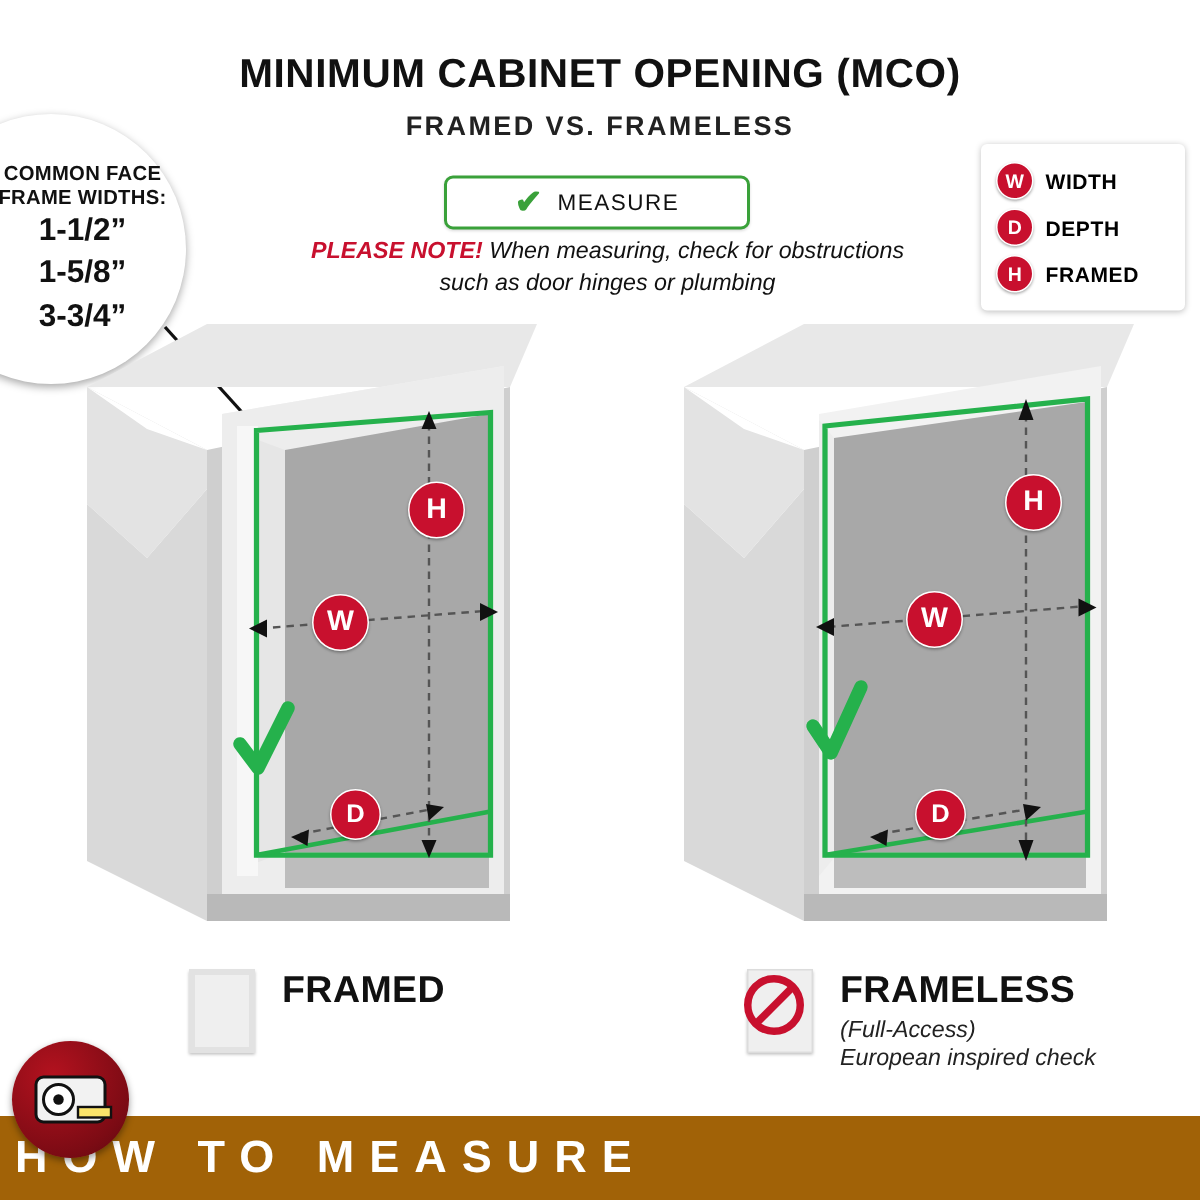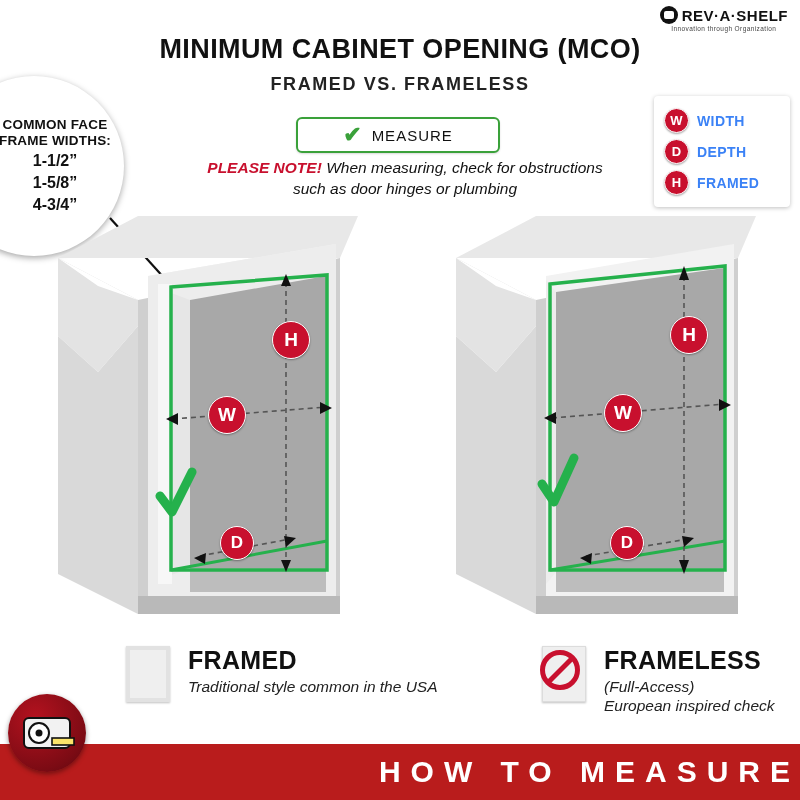--- a/index.html
+++ b/index.html
@@ -53,31 +53,31 @@
     background:#fff;border-radius:4px;box-shadow:0 1px 4px rgba(0,0,0,.25);
     padding:6px 8px;
   }
   .legend-row{display:flex;align-items:center;gap:8px;margin:6px 2px;}
   .badge{
     width:23px;height:23px;border-radius:50%;background:#c8102e;color:#fff;
     display:flex;align-items:center;justify-content:center;
     font-size:13px;font-weight:bold;border:1.5px solid #fff;
     box-shadow:0 1px 2px rgba(0,0,0,.35);flex:none;
   }
-  .legend-text{font-size:14px;font-weight:bold;color:#3b82f6;letter-spacing:.4px;}
+  .legend-text{font-size:14px;font-weight:bold;color:#000000;letter-spacing:.4px;}
 
   
   .bubble{
     position:absolute;left:-56px;top:76px;width:180px;height:180px;border-radius:50%;
     background:#fff;box-shadow:0 2px 6px rgba(0,0,0,.35);
     display:flex;flex-direction:column;align-items:center;justify-content:center;
     padding-left:42px;box-sizing:border-box;
   }
   .bubble-title{font-size:13.5px;font-weight:bold;color:#111;text-align:center;line-height:1.15;letter-spacing:.2px;}
-  .bubble-w{font-size:16px;font-weight:bold;color:#111;line-height:1.25;margin-top:2px;}
+  .bubble-w{font-size:21px;font-weight:bold;color:#111;line-height:1.25;margin-top:2px;}
   .bubble-line{position:absolute;left:108px;top:216px;width:70px;height:70px;pointer-events:none;}
 
   
   .cab{position:absolute;top:196px;width:330px;height:430px;}
   .cab svg{display:block;}
 
   
   .foot{position:absolute;top:646px;}
   .foot-icon-framed{
     width:44px;height:56px;background:#efefef;border:4px solid #e2e2e2;box-sizing:border-box;
@@ -93,44 +93,37 @@
   }
   .no-sign:after{
     content:"";position:absolute;left:50%;top:-3px;margin-left:-2.5px;
     width:5px;height:36px;background:#c8102e;transform:rotate(45deg);transform-origin:50% 50%;
   }
   .foot-title{font-size:25px;font-weight:bold;color:#111;letter-spacing:.3px;}
   .foot-desc{font-size:15.5px;font-style:italic;color:#222;line-height:1.25;margin-top:2px;}
 
   
   .bottombar{
-    position:absolute;left:0;right:0;bottom:0;height:56px;background:#b91c1c;
-    display:flex;align-items:center;justify-content:flex-end;
+    position:absolute;left:0;right:0;bottom:0;height:56px;background:#a16207;
+    display:flex;align-items:center;justify-content:flex-start;
   }
   .bottombar-text{
     color:#fff;font-size:30px;font-weight:bold;letter-spacing:10px;padding-left:10px;
   }
   .tape-circle{
     position:absolute;left:8px;bottom:28px;width:78px;height:78px;border-radius:50%;
     background:radial-gradient(circle at 35% 30%, #b4121f 0%, #7c0b14 70%, #5d0810 100%);
     box-shadow:0 2px 5px rgba(0,0,0,.4);
   }
 </style>
 </head>
 <body>
 
 <div id="root">
 
-  <div class="brand">
-    <div class="brand-row">
-      <span class="brand-mark"></span>
-      <span class="brand-name">REV·A·SHELF</span>
-    </div>
-    <div class="brand-sub">Innovation through Organization</div>
-  </div>
 
   <div class="title">MINIMUM CABINET OPENING (MCO)</div>
   <div class="subtitle">FRAMED VS. FRAMELESS</div>
 
   <div class="measure-box">
     <span class="measure-check">✔</span>
     <span class="measure-label">MEASURE</span>
   </div>
 
   <div class="note">
@@ -154,21 +147,21 @@
 
   <svg class="bubble-line" viewBox="0 0 70 70">
     <line x1="2" y1="2" x2="58" y2="64" stroke="#111" stroke-width="2.2"></line>
     <circle cx="59" cy="65" r="4" fill="#111"></circle>
   </svg>
 
   <div class="bubble">
     <div class="bubble-title">COMMON FACE FRAME WIDTHS:</div>
     <div class="bubble-w">1-1/2”</div>
     <div class="bubble-w">1-5/8”</div>
-    <div class="bubble-w">4-3/4”</div>
+    <div class="bubble-w">3-3/4”</div>
   </div>
 
   <div class="cab" style="left:40px;">
     <svg width="330" height="430" viewBox="0 0 330 430">
 
       <polygon points="18,62 18,378 98,418 98,104" fill="#d9d9d9"></polygon>
       <polygon points="98,104 98,418 300,418 300,62" fill="#cfcfcf"></polygon>
       <polygon points="18,62 98,20 318,20 300,62" fill="#e8e8e8"></polygon>
 
       <polygon points="18,62 18,140 58,176 98,130 98,104" fill="#ffffff"></polygon>
@@ -242,25 +235,24 @@
     </svg>
     <div class="badge" style="position:absolute;left:232px;top:120px;width:36px;height:36px;font-size:19px;">H</div>
     <div class="badge" style="position:absolute;left:166px;top:198px;width:36px;height:36px;font-size:19px;">W</div>
     <div class="badge" style="position:absolute;left:172px;top:330px;width:32px;height:32px;font-size:17px;">D</div>
   </div>
 
   <div class="foot" style="left:126px;display:flex;gap:18px;align-items:flex-start;">
     <div class="foot-icon-framed"></div>
     <div>
       <div class="foot-title">FRAMED</div>
-      <div class="foot-desc">Traditional style common in the USA</div>
-    </div>
-  </div>
-
-  <div class="foot" style="left:498px;display:flex;gap:18px;align-items:flex-start;margin-left:44px;">
+    </div>
+  </div>
+
+  <div class="foot" style="left:498px;display:flex;gap:18px;align-items:flex-start;">
     <div style="position:relative;">
       <div class="foot-icon-frameless"></div>
       <div class="no-sign"></div>
     </div>
     <div>
       <div class="foot-title">FRAMELESS</div>
       <div class="foot-desc">(Full-Access)</div>
       <div class="foot-desc" style="margin-top:0;">European inspired check</div>
     </div>
   </div>

